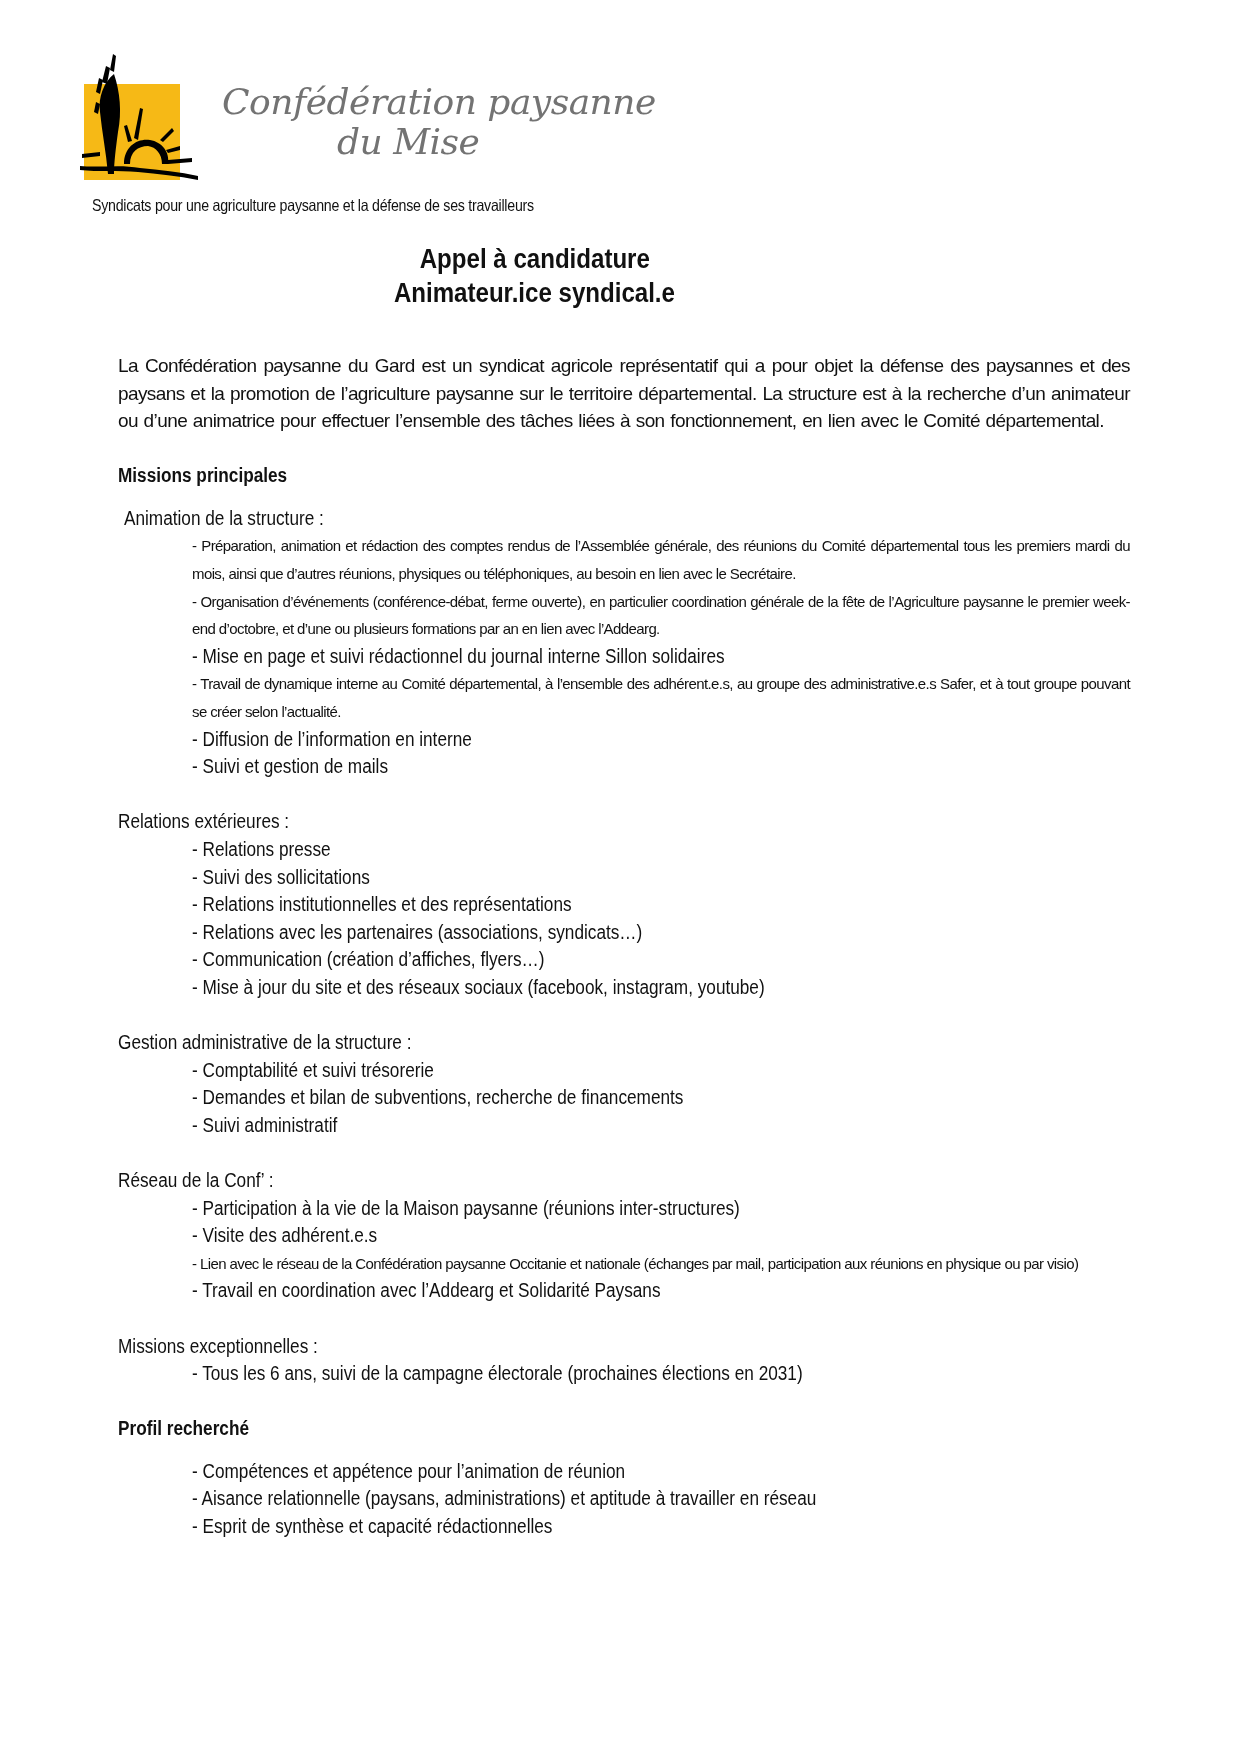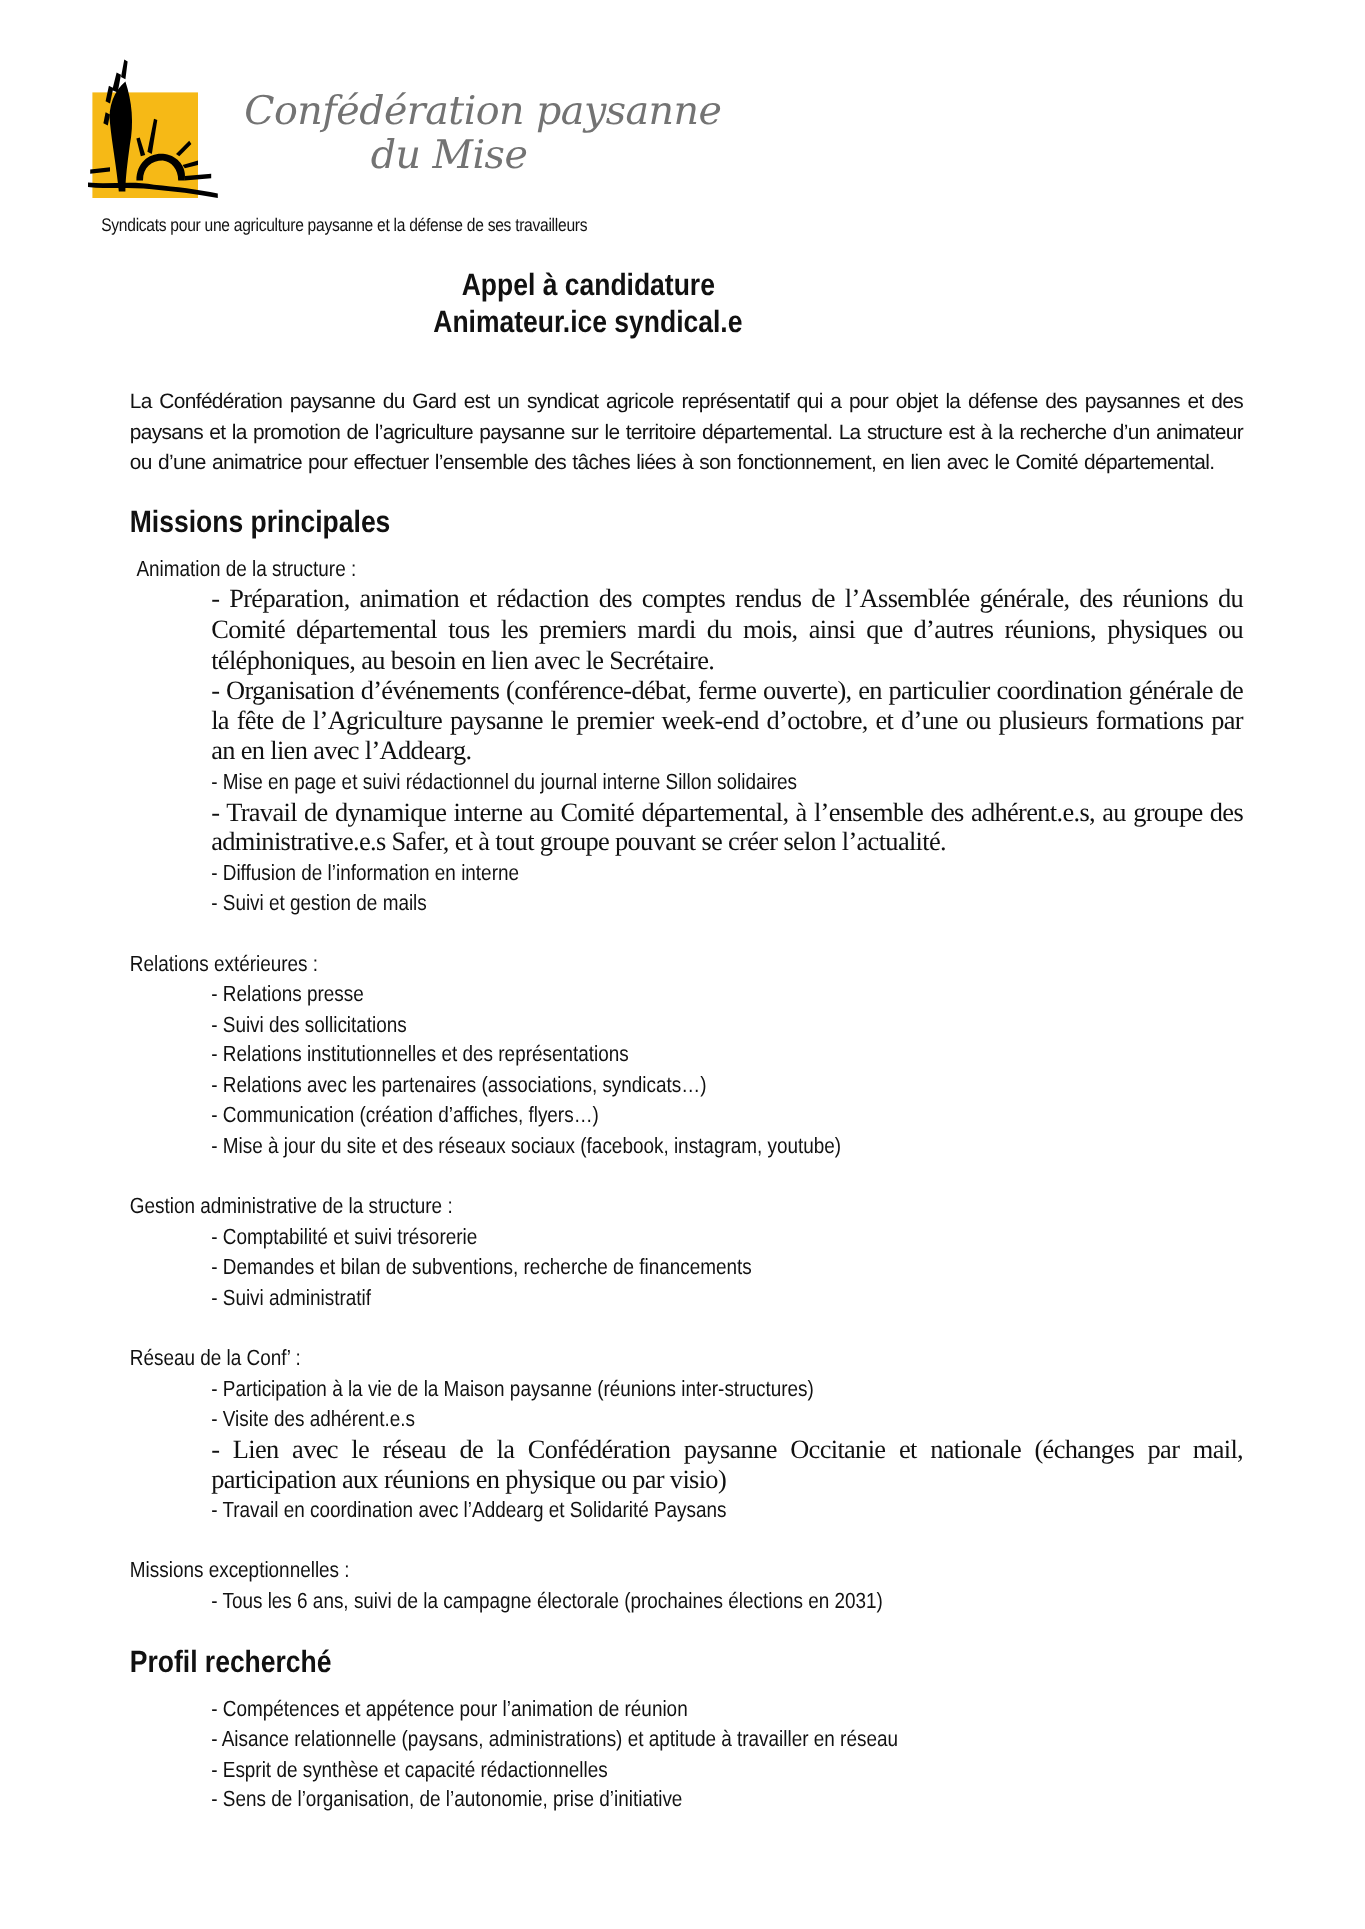--- a/index.html
+++ b/index.html
@@ -86,40 +86,39 @@
     .intro {
       text-align: justify;
       text-align-last: left;
       letter-spacing: -0.6px;
       word-spacing: 1px;
       font-size: 19px;
     }
     .section-heading {
       font-weight: bold;
       text-decoration: underline;
-      font-size: 28px;
+      font-size: 20px;
       margin-top: 26px;
       margin-bottom: 16px;
       line-height: 28px;
     }
     .group-label {
       margin-top: 0;
       line-height: 27.6px;
     }
     .group-label.first { padding-left: 6px; }
     .group { margin-bottom: 27.6px; }
     .item {
       padding-left: 74px;
       line-height: 27.6px;
     }
     .item.wrap {
       text-align: justify;
       letter-spacing: -0.6px;
-      font-size: 24px;
-      font-family: Liberation Serif, serif;
+      font-size: 15px;
     }
     .item .t {
       display: inline-block;
       transform: scaleX(0.86);
       transform-origin: left top;
       white-space: nowrap;
     }
     .profil-list { margin-top: 14px; }
   </style>
 </head>
@@ -210,16 +209,15 @@
     </div>
 
     <div class="section-heading">
       <span class="narrow">Profil recherché</span>
     </div>
 
     <div class="profil-list">
       <div class="item"><span class="t">- Compétences et appétence pour l’animation de réunion</span></div>
       <div class="item"><span class="t">- Aisance relationnelle (paysans, administrations) et aptitude à travailler en réseau</span></div>
       <div class="item"><span class="t">- Esprit de synthèse et capacité rédactionnelles</span></div>
-      <div class="item"><span class="t">- Sens de l’organisation, de l’autonomie, prise d’initiative</span></div>
     </div>
   </div>
 </div>
 
 </body></html>

